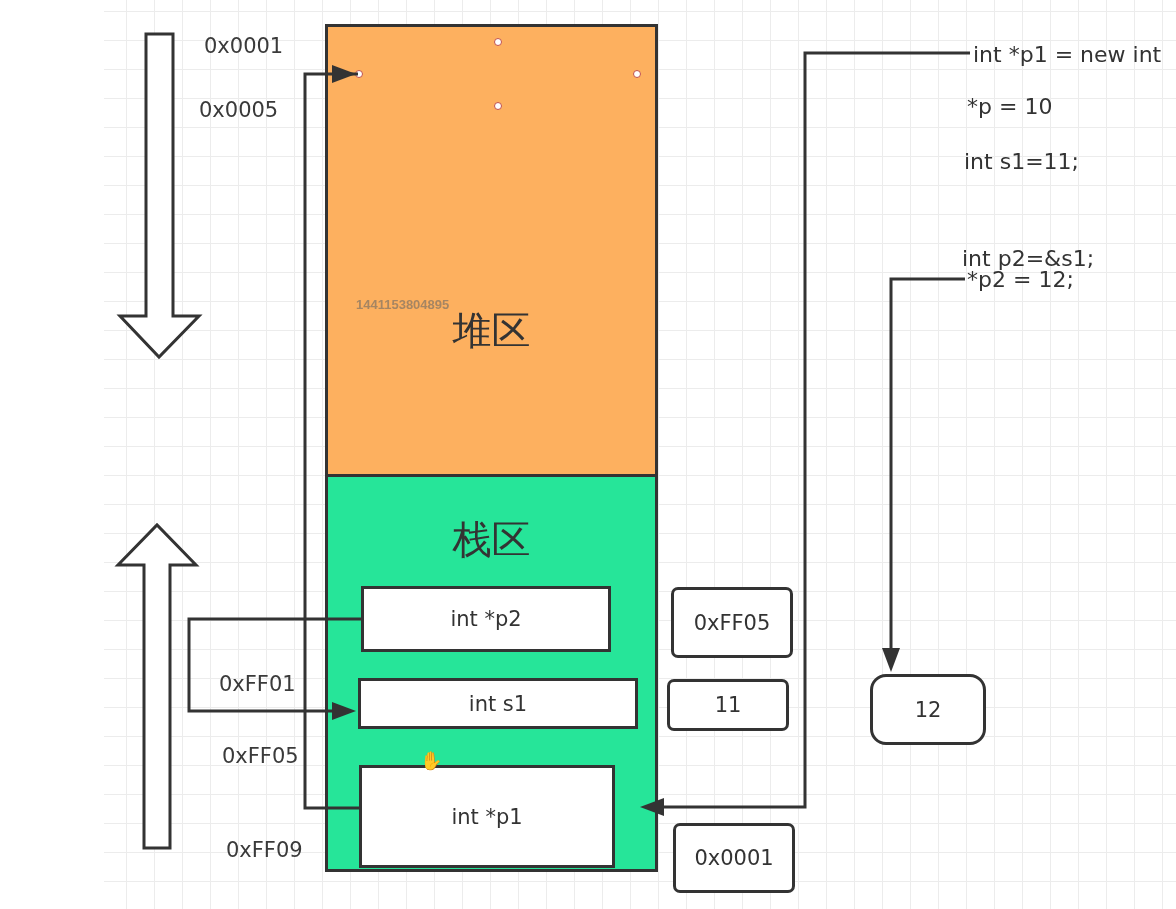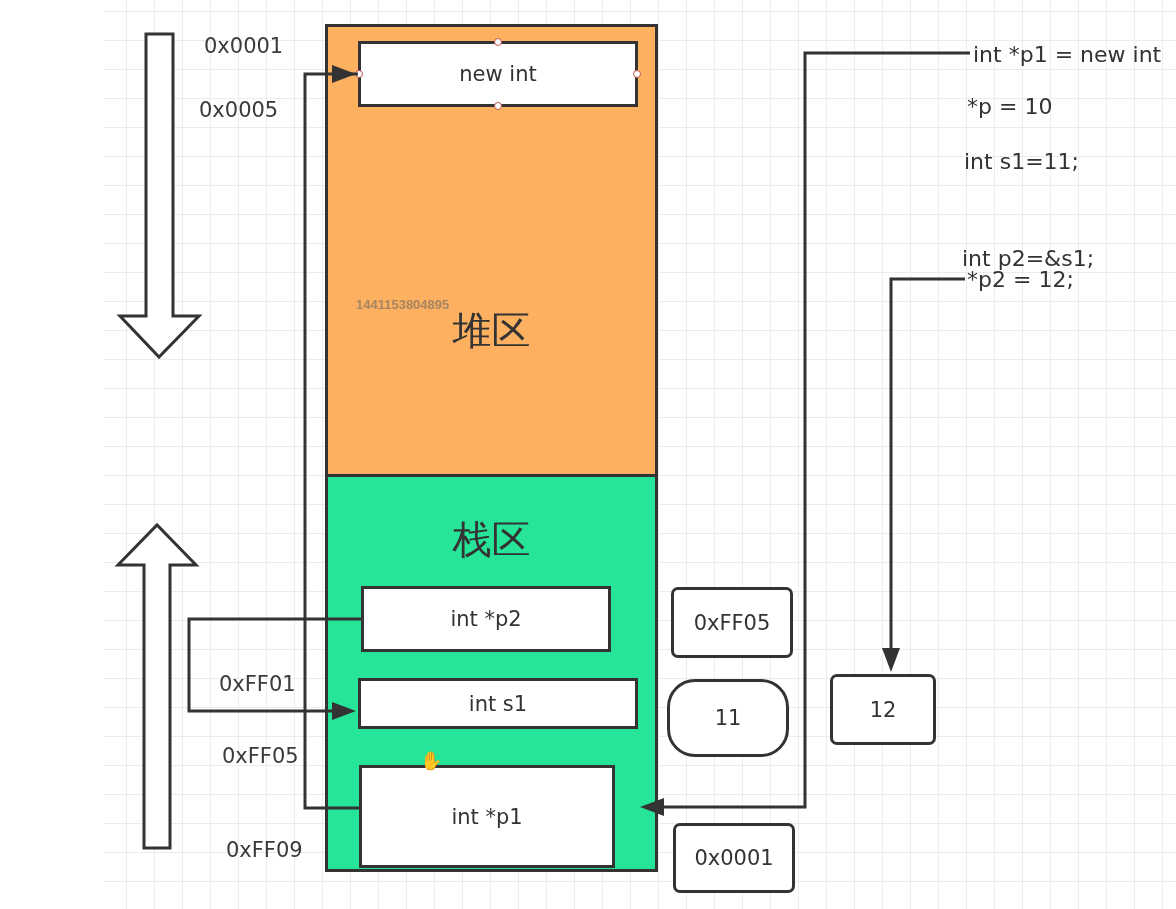--- a/index.html
+++ b/index.html
@@ -70,23 +70,20 @@
   <svg class="overlay" width="1176" height="909">
     <polygon points="146,34 173,34 173,316 199,316 159,357 120,316 146,316" fill="#fff" stroke="#333" stroke-width="3" stroke-linejoin="miter"></polygon>
     <polygon points="144,848 170,848 170,565 196,565 157,525 118,565 144,565" fill="#fff" stroke="#333" stroke-width="3" stroke-linejoin="miter"></polygon>
   </svg>
 
   <div class="region heap">
     <div class="region-title" style="top:277px;">堆区</div>
   </div>
   <div class="watermark">1441153804895</div>
 
-  <div class="cell" style="left:358px; top:41px; width:280px; height:66px;">
-    <span>new int</span>
-  </div>
   <div class="handle" style="left:494px; top:38px;"></div>
   <div class="handle" style="left:494px; top:102px;"></div>
   <div class="handle" style="left:355px; top:70px;"></div>
   <div class="handle" style="left:633px; top:70px;"></div>
 
   <div class="region stack">
     <div class="region-title" style="top:36px;">栈区</div>
   </div>
 
   <div class="cell" style="left:361px; top:586px; width:250px; height:66px;">
@@ -101,27 +98,27 @@
 
   <div class="lbl" style="left:204px; top:34px;">0x0001</div>
   <div class="lbl" style="left:199px; top:98px;">0x0005</div>
   <div class="lbl" style="left:219px; top:672px;">0xFF01</div>
   <div class="lbl" style="left:222px; top:744px;">0xFF05</div>
   <div class="lbl" style="left:226px; top:838px;">0xFF09</div>
 
   <div class="valbox" style="left:671px; top:587px; width:122px; height:71px;">
     <span>0xFF05</span>
   </div>
-  <div class="valbox" style="left:667px; top:679px; width:122px; height:78px;border-radius:28px;">
+  <div class="valbox" style="left:667px; top:679px; width:122px; height:52px;">
     <span>11</span>
   </div>
   <div class="valbox" style="left:673px; top:823px; width:122px; height:70px;">
     <span>0x0001</span>
   </div>
-  <div class="valbox" style="left:830px; top:674px; width:106px; height:71px;">
+  <div class="valbox" style="left:870px; top:674px; width:116px; height:71px;border-radius:16px;">
     <span>12</span>
   </div>
 
   <div class="code" style="left:973px; top:42px;">int *p1 = new int</div>
   <div class="code" style="left:967px; top:94px;">*p = 10</div>
   <div class="code" style="left:964px; top:149px;">int s1=11;</div>
   <div class="code" style="left:962px; top:209px;margin-top:37px;">int p2=&amp;s1;</div>
   <div class="code" style="left:967px; top:267px;">*p2 = 12;</div>
 
   <svg class="overlay" width="1176" height="909">

